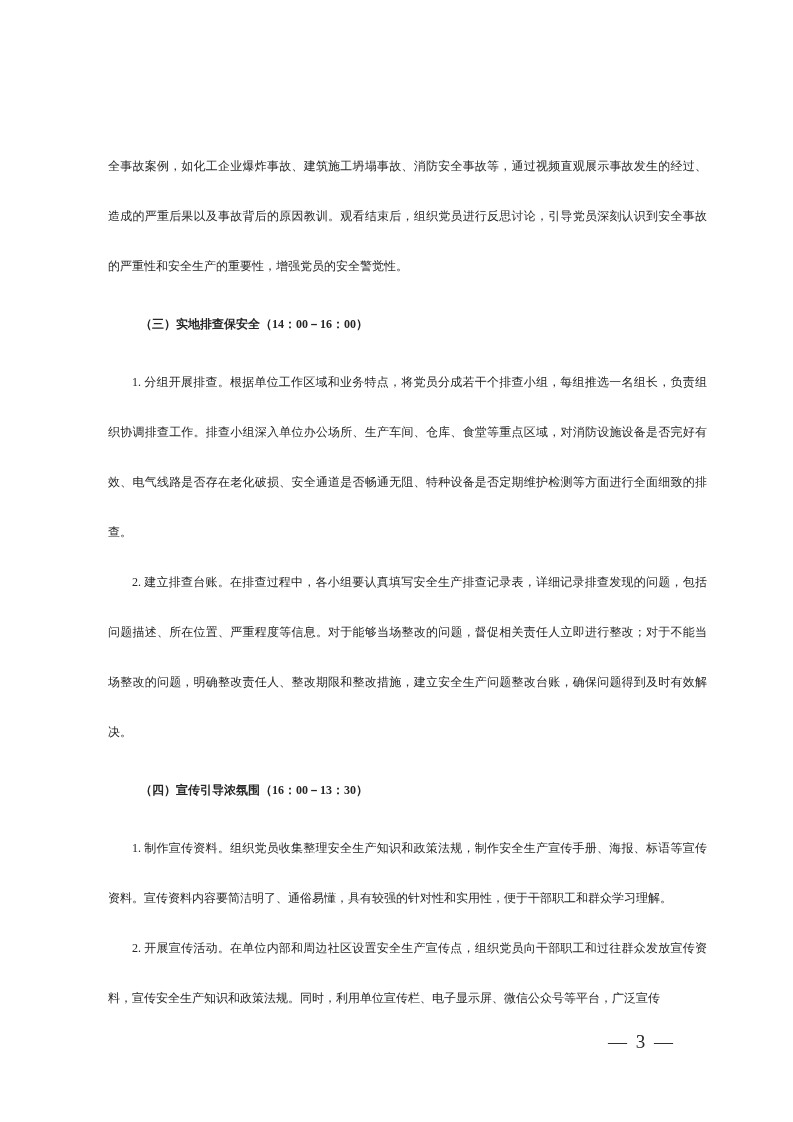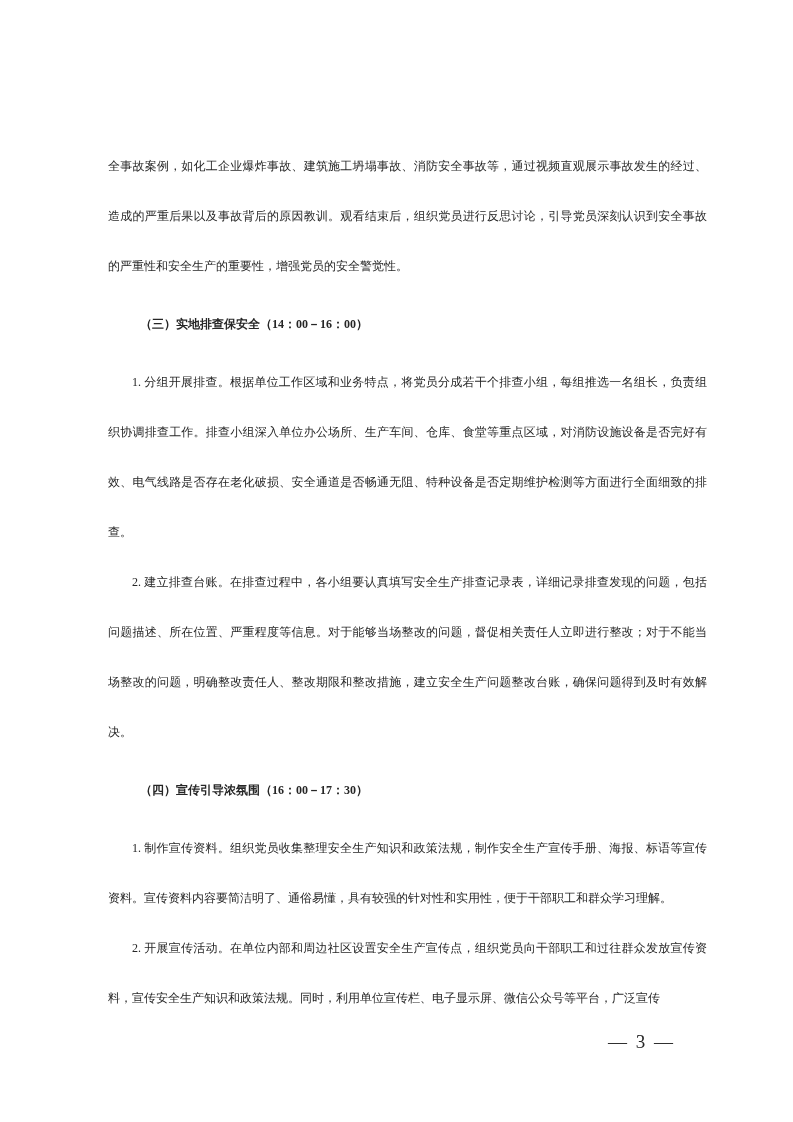--- a/index.html
+++ b/index.html
@@ -57,18 +57,18 @@
 </style>
 </head>
 <body>
 
 <div class="page">
   <div class="doc-body">
     <p class="para no-indent">全事故案例，如化工企业爆炸事故、建筑施工坍塌事故、消防安全事故等，通过视频直观展示事故发生的经过、造成的严重后果以及事故背后的原因教训。观看结束后，组织党员进行反思讨论，引导党员深刻认识到安全事故的严重性和安全生产的重要性，增强党员的安全警觉性。</p>
     <p class="heading">（三）实地排查保安全（14：00－16：00）</p>
     <p class="para">1. 分组开展排查。根据单位工作区域和业务特点，将党员分成若干个排查小组，每组推选一名组长，负责组织协调排查工作。排查小组深入单位办公场所、生产车间、仓库、食堂等重点区域，对消防设施设备是否完好有效、电气线路是否存在老化破损、安全通道是否畅通无阻、特种设备是否定期维护检测等方面进行全面细致的排查。</p>
     <p class="para">2. 建立排查台账。在排查过程中，各小组要认真填写安全生产排查记录表，详细记录排查发现的问题，包括问题描述、所在位置、严重程度等信息。对于能够当场整改的问题，督促相关责任人立即进行整改；对于不能当场整改的问题，明确整改责任人、整改期限和整改措施，建立安全生产问题整改台账，确保问题得到及时有效解决。</p>
-    <p class="heading">（四）宣传引导浓氛围（16：00－17：30）</p>
+    <p class="heading">（四）宣传引导浓氛围（16：00－13：30）</p>
     <p class="para">1. 制作宣传资料。组织党员收集整理安全生产知识和政策法规，制作安全生产宣传手册、海报、标语等宣传资料。宣传资料内容要简洁明了、通俗易懂，具有较强的针对性和实用性，便于干部职工和群众学习理解。</p>
     <p class="para">2. 开展宣传活动。在单位内部和周边社区设置安全生产宣传点，组织党员向干部职工和过往群众发放宣传资料，宣传安全生产知识和政策法规。同时，利用单位宣传栏、电子显示屏、微信公众号等平台，广泛宣传</p>
   </div>
   <div class="page-number">— 3 —</div>
 </div>
 
 </body></html>

